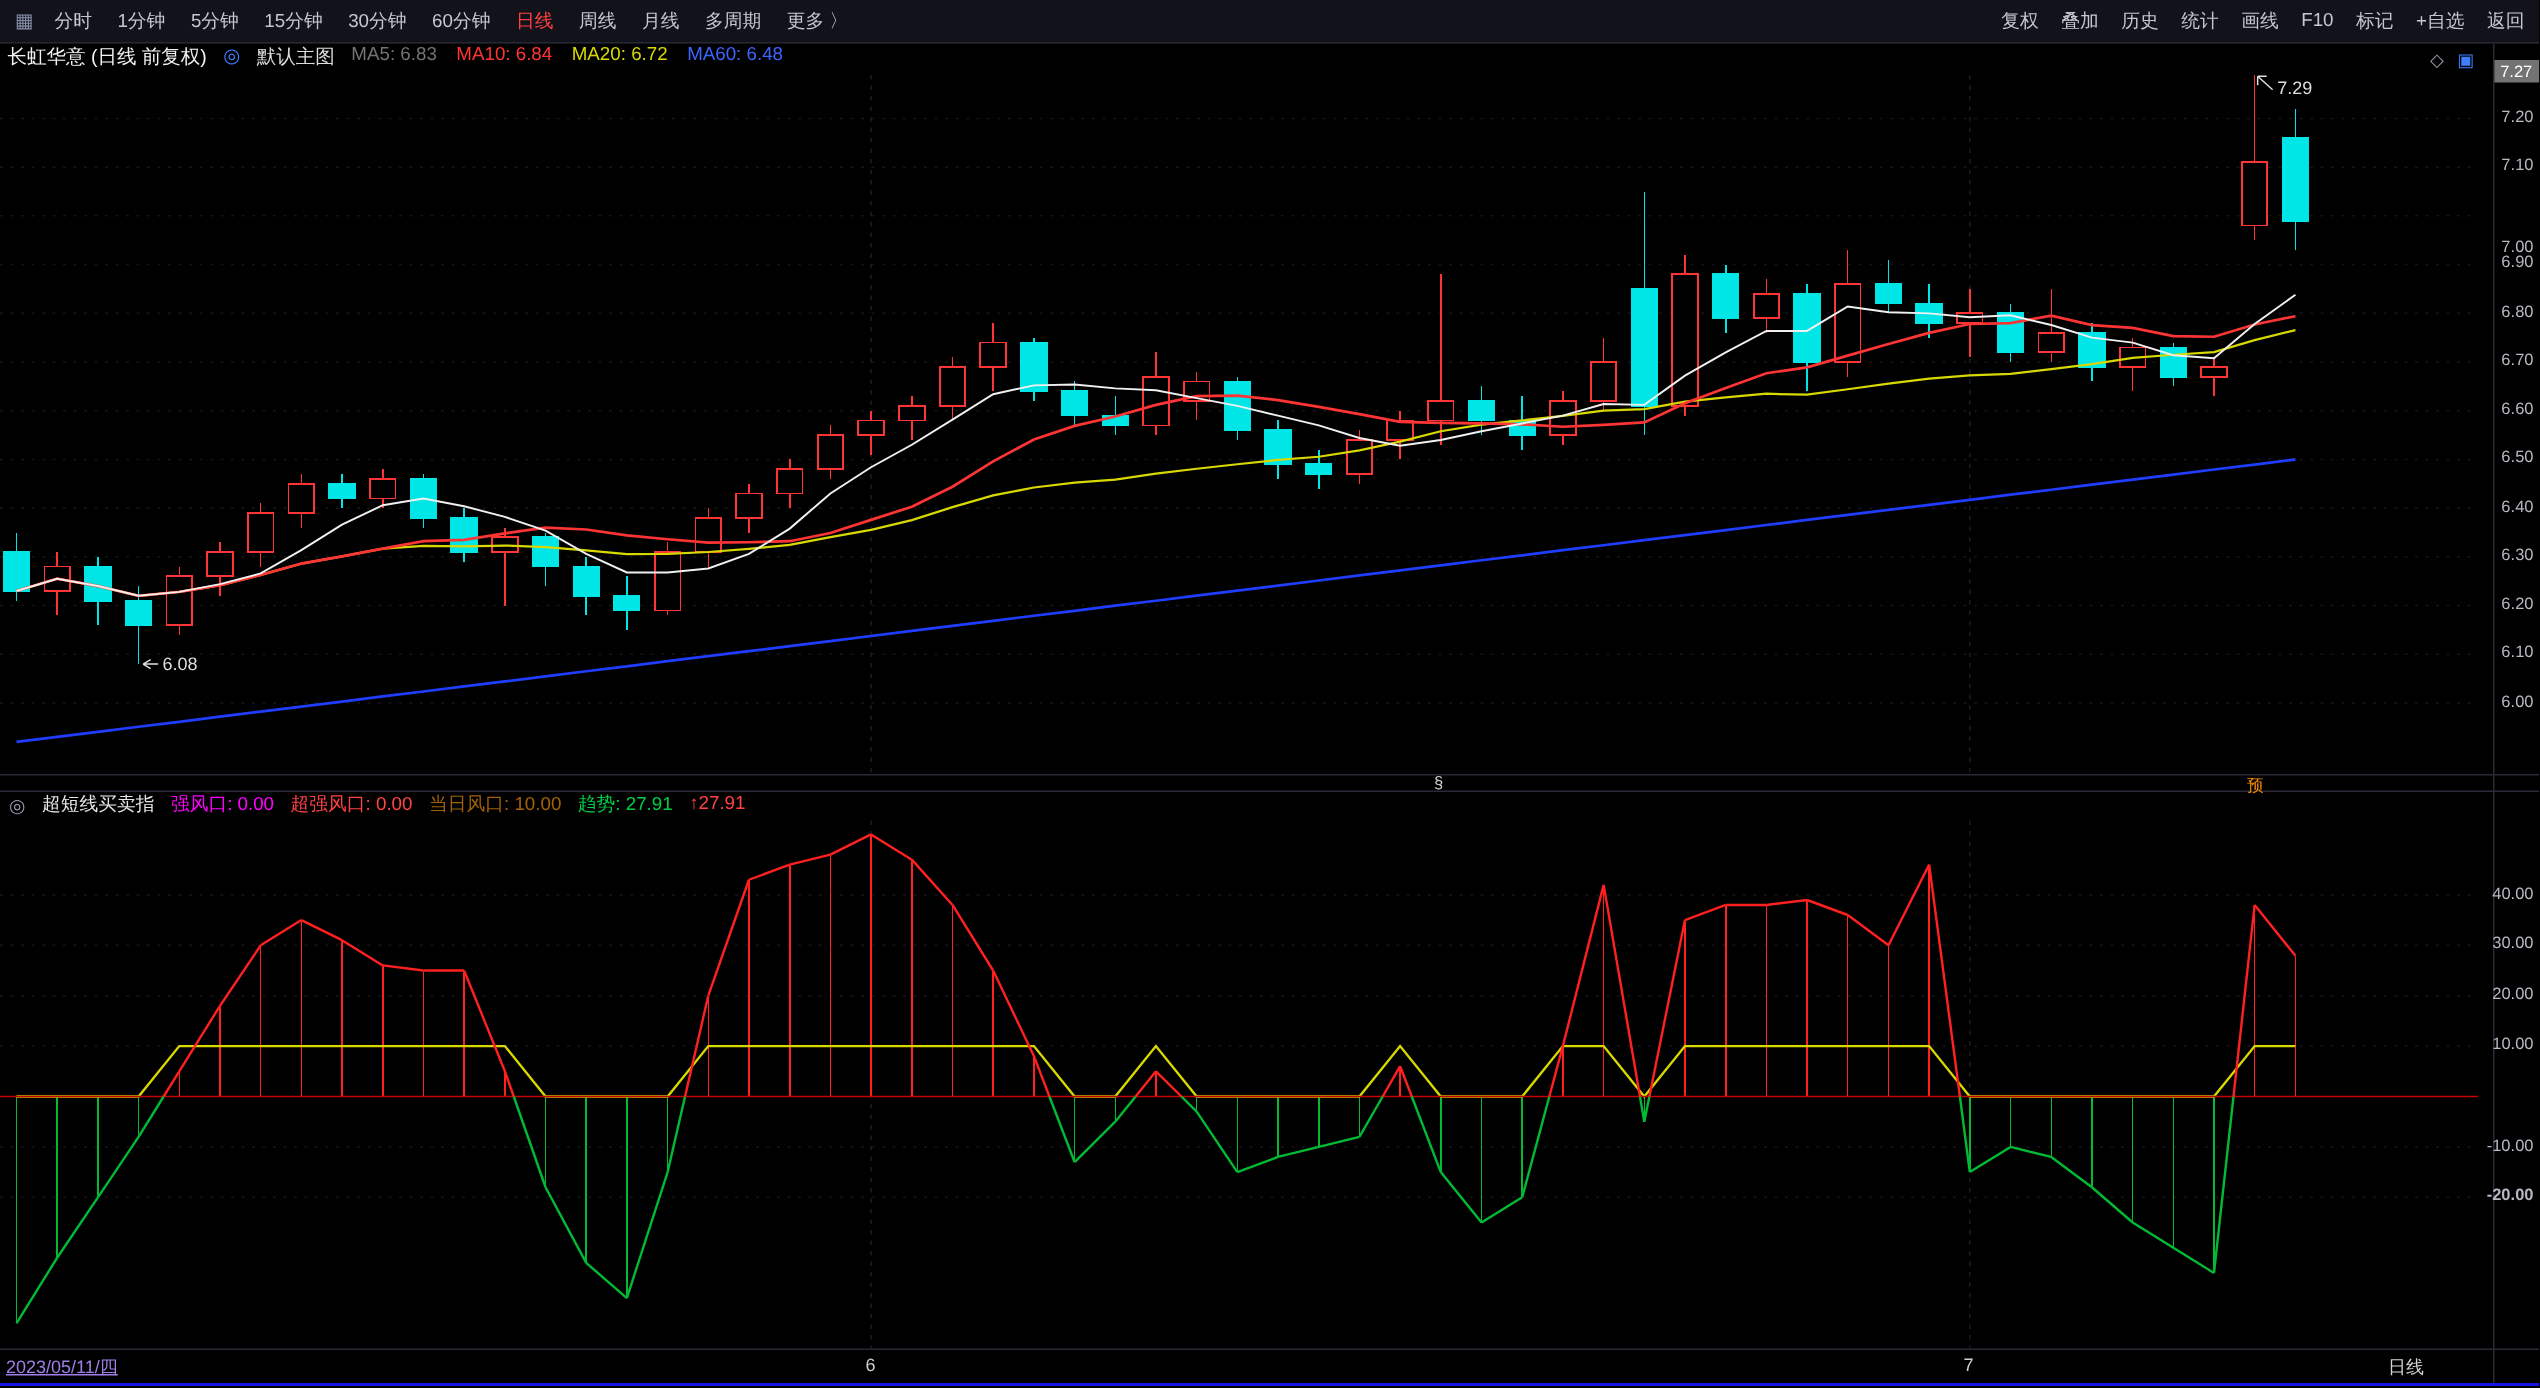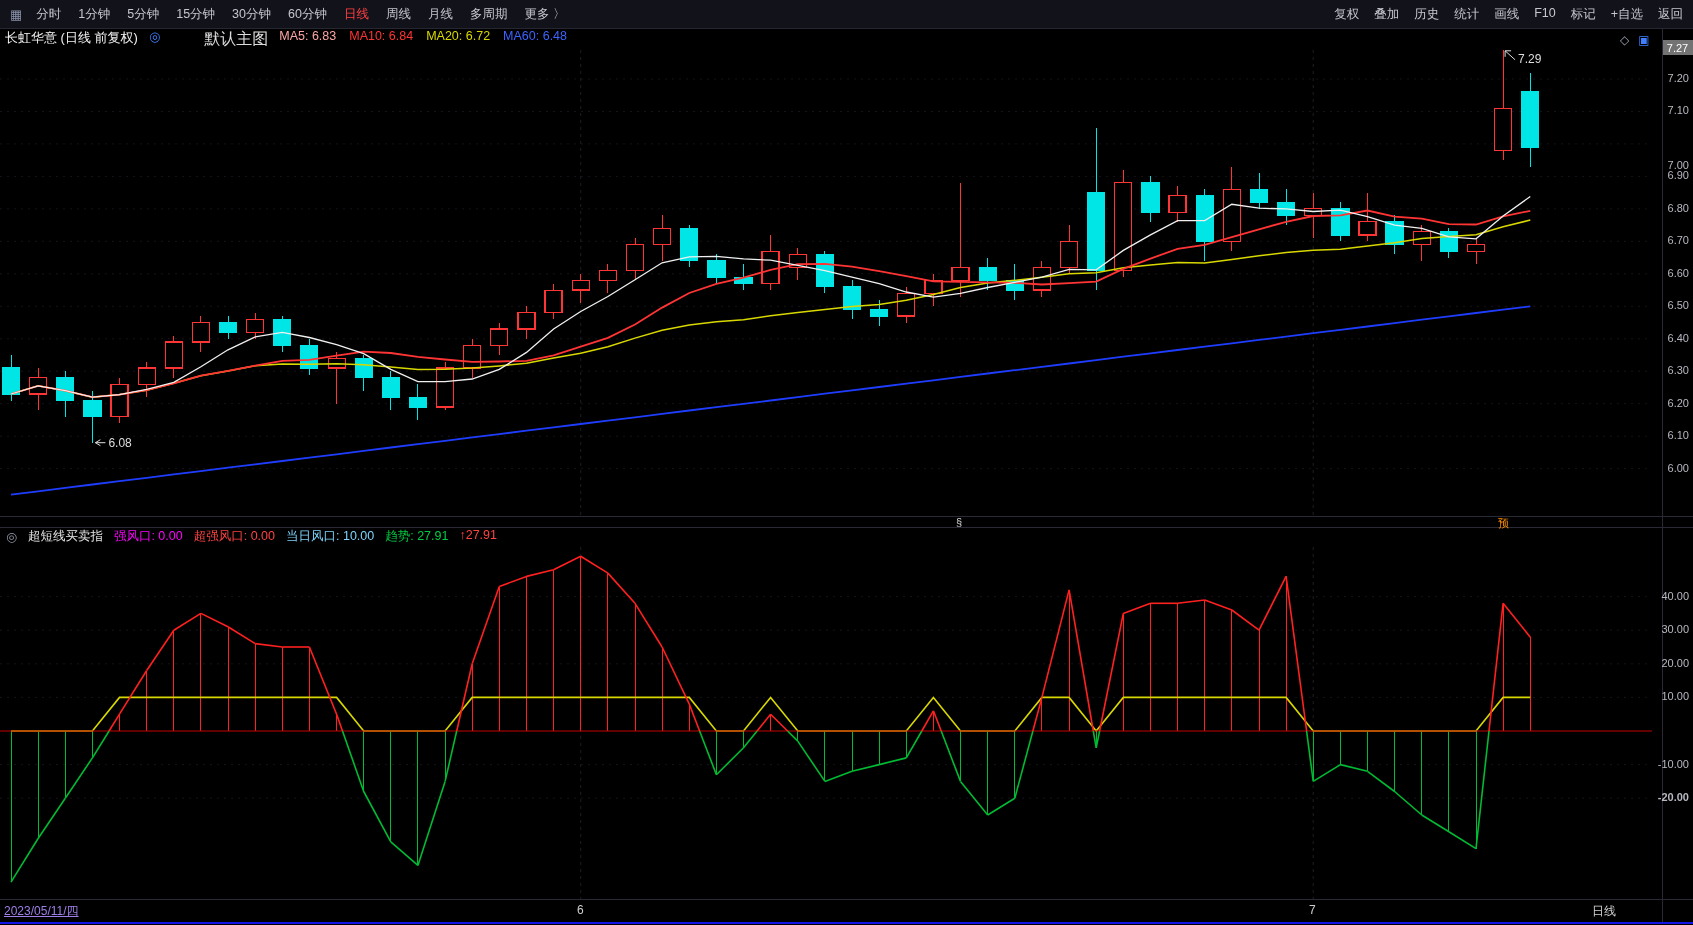--- a/index.html
+++ b/index.html
@@ -23,21 +23,21 @@
   .tools { margin-left:auto; display:flex; gap:15px; }
   .tools .tool { cursor:default; }
   
   .inforow {
     position:absolute; left:0; top:29px; width:1600px; height:26px;
     display:flex; padding-left:5px; gap:11px;
     font-size:13px; color:#e8e8e8; white-space:nowrap;
   }
   .title { color:#f2f2f2; }
   .ov-icon { color:#3f7fff; font-size:13px; }
-  .ov-label { color:#dcdcdc; font-size:16px;margin-left:33px; }
+  .ov-label { color:#dcdcdc; font-size:13px; }
   .mas { display:flex; gap:13px; font-size:12.5px; }
   .corner { position:absolute; top:33px; left:1620px; display:flex; gap:9px;
             color:#9aa0b0; font-size:12px; }
   .corner .blue { color:#3f7fff; }
   .price-tag {
     position:absolute; left:1662px; top:40px; width:31px; height:15px;
     background:#737373; color:#fff; font-size:11px;
     display:flex; align-items:center; justify-content:center;
   }
   
@@ -94,21 +94,21 @@
         <span class="tool">返回</span>
       </div>
   </div>
 
   <div class="inforow">
     <span class="title">长虹华意 (日线 前复权)</span>
     <span class="ov-icon">◎</span>
     <span class="ov-label">默认主图</span>
     <div class="mas">
 
-    <span class="ma" style="color: #fca5a5;">MA5: 6.83</span>
+    <span class="ma" style="color: #737373;">MA5: 6.83</span>
         <span class="ma" style="color: rgb(255, 52, 52);">MA10: 6.84</span>
         <span class="ma" style="color: rgb(216, 216, 0);">MA20: 6.72</span>
         <span class="ma" style="color: rgb(60, 100, 255);">MA60: 6.48</span>
       </div>
   </div>
 
   <div class="corner">
     <span>◇</span>
     <span class="blue">▣</span>
   </div>
@@ -425,21 +425,21 @@
       <span class="marker" style="left: 1498px; color: rgb(255, 144, 0);">预</span>
     </div>
 
   <div class="ind-header">
     <span class="ind-icon">◎</span>
     <span class="ind-name">超短线买卖指</span>
     <div class="ind-vals">
 
     <span class="iv" style="color: rgb(255, 0, 255);">强风口: 0.00</span>
         <span class="iv" style="color: rgb(255, 67, 67);">超强风口: 0.00</span>
-        <span class="iv" style="color: #7dd3fc;">当日风口: 10.00</span>
+        <span class="iv" style="color: #a16207;">当日风口: 10.00</span>
         <span class="iv" style="color: rgb(0, 204, 68);">趋势: 27.91</span>
         <span class="iv" style="color: rgb(255, 67, 67);">↑27.91</span>
       </div>
   </div>
 
   <div class="date">2023/05/11/四</div>
   <div id="month-labels">
       <span class="month-label" style="left: 577px;">6</span>
       <span class="month-label" style="left: 1309px;">7</span>
     </div>

